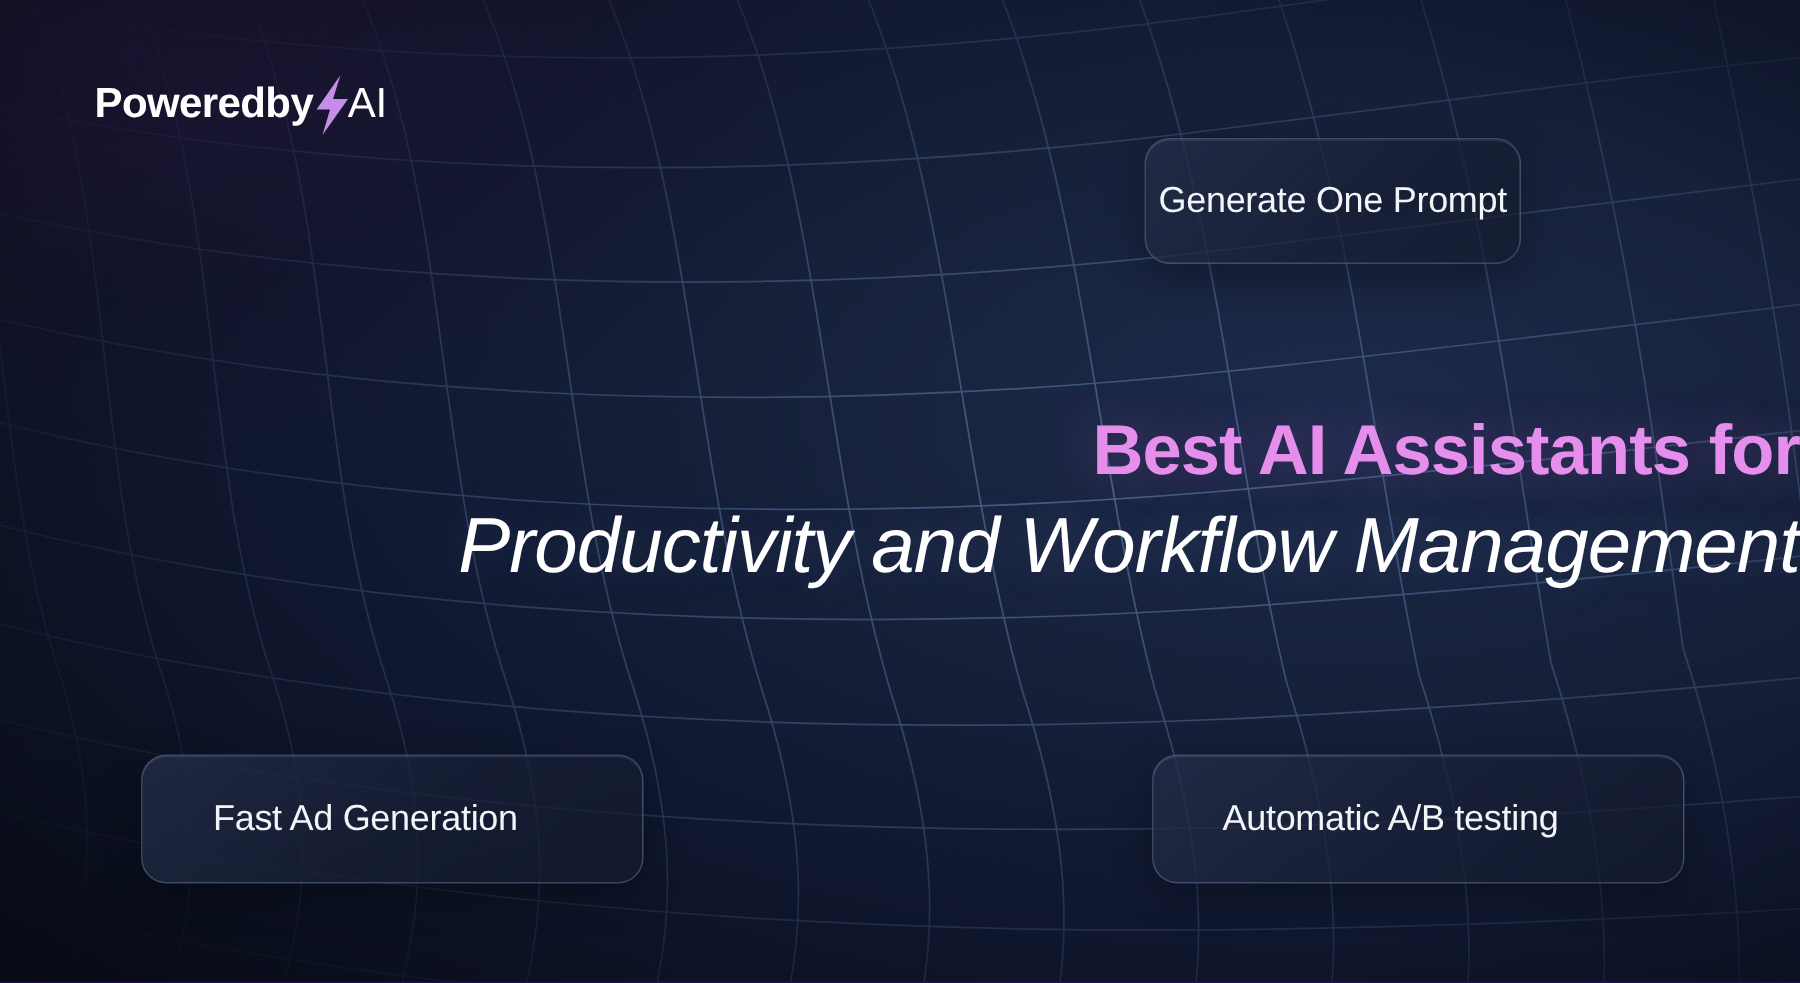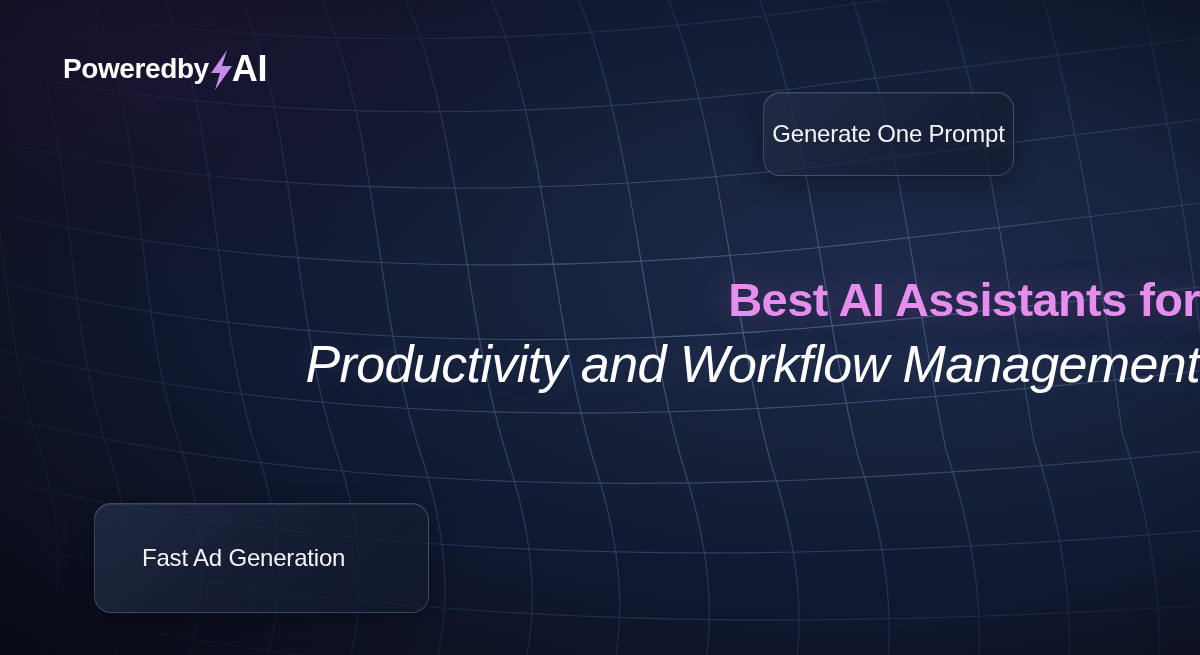--- a/index.html
+++ b/index.html
@@ -66,22 +66,22 @@
     line-height:1;
   }
   .logo-bolt {
     display:inline-block;
     width:28px; height:40px;
     margin:0 -1px 0 -2px;
     position:relative; top:1px;
   }
   .logo-bolt svg { display:block; width:100%; height:100%; }
   .logo-ai {
-    font-size:36px;
-    font-weight:bold;
+    font-size:28px;
+    font-weight:normal;
     color:#ffffff;
     letter-spacing:-.2px;
     line-height:1;
     margin-left:-2px;
   }
 
   
   .headline {
     position:absolute;
     left:0; right:0; top:272px;
@@ -130,21 +130,21 @@
     white-space:nowrap;
   }
 
   #card-generate {
     left:763px; top:92px;
     width:251px; height:84px;
     justify-content:center;
   }
   #card-fastad {
     left:94px; top:503px;
-    width:335px; height:110px;
+    width:335px; height:86px;
     justify-content:flex-start;
     padding-left:47px;
   }
   #card-abtest {
     left:768px; top:503px;
     width:355px; height:86px;
     justify-content:flex-start;
     padding-left:46px;
   }
 </style>
@@ -225,14 +225,17 @@
   </div>
 
   <div class="card" id="card-generate">
     <span class="card-label">Generate One Prompt</span>
   </div>
 
   <div class="card" id="card-fastad">
     <span class="card-label">Fast Ad Generation</span>
   </div>
 
+  <div class="card" id="card-abtest">
+    <span class="card-label">Automatic A/B testing</span>
+  </div>
 
 </div>
 
 </body></html>

